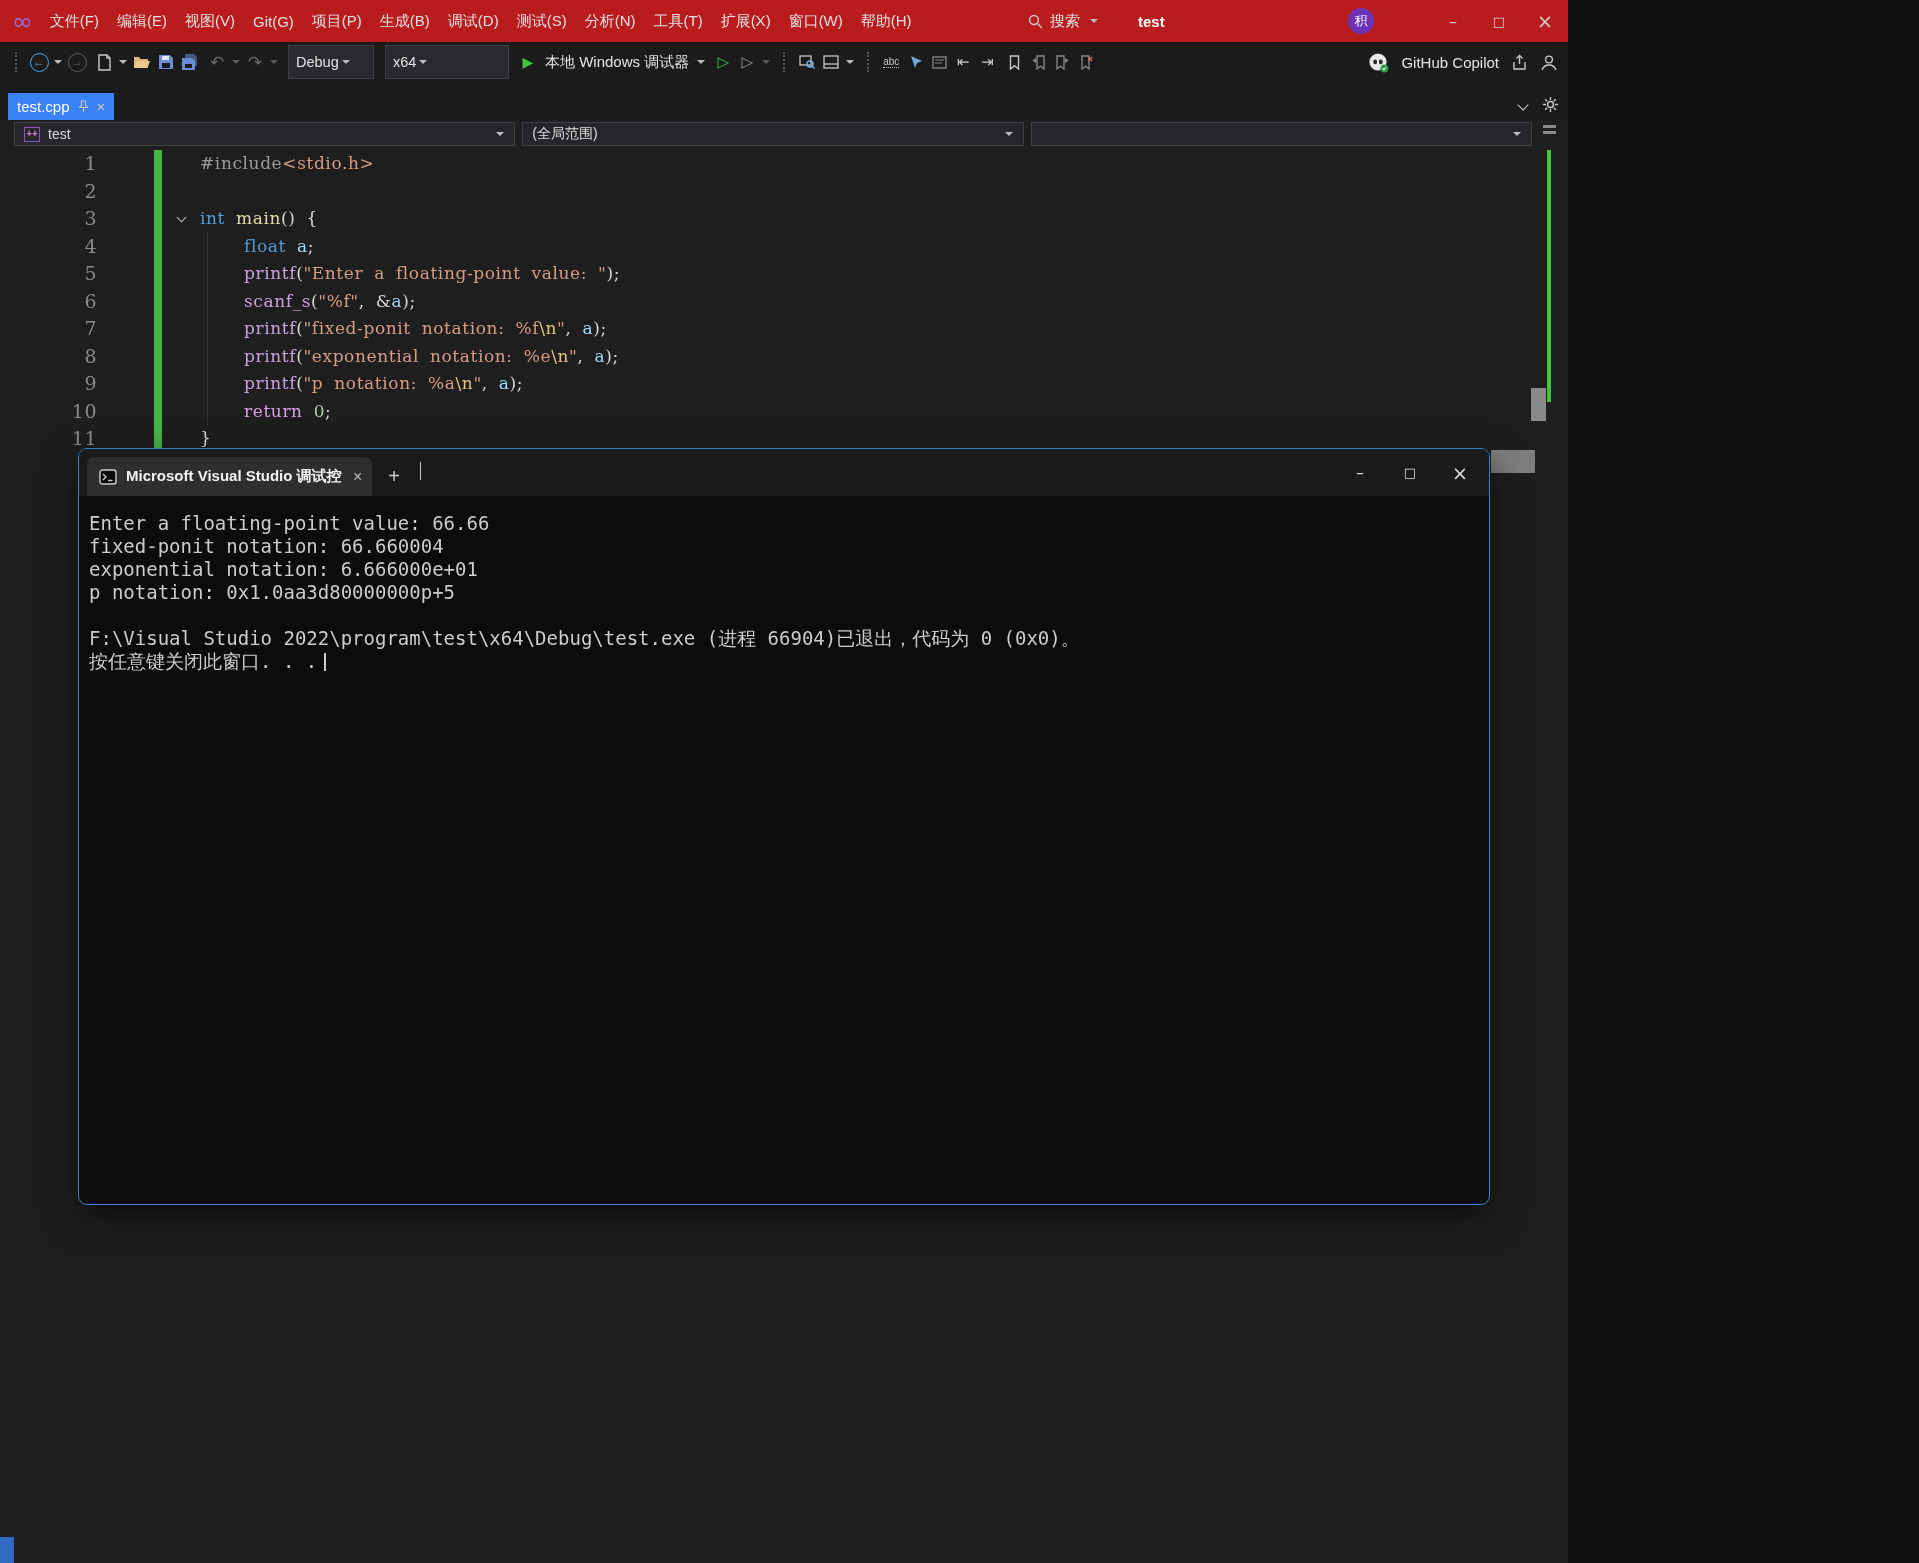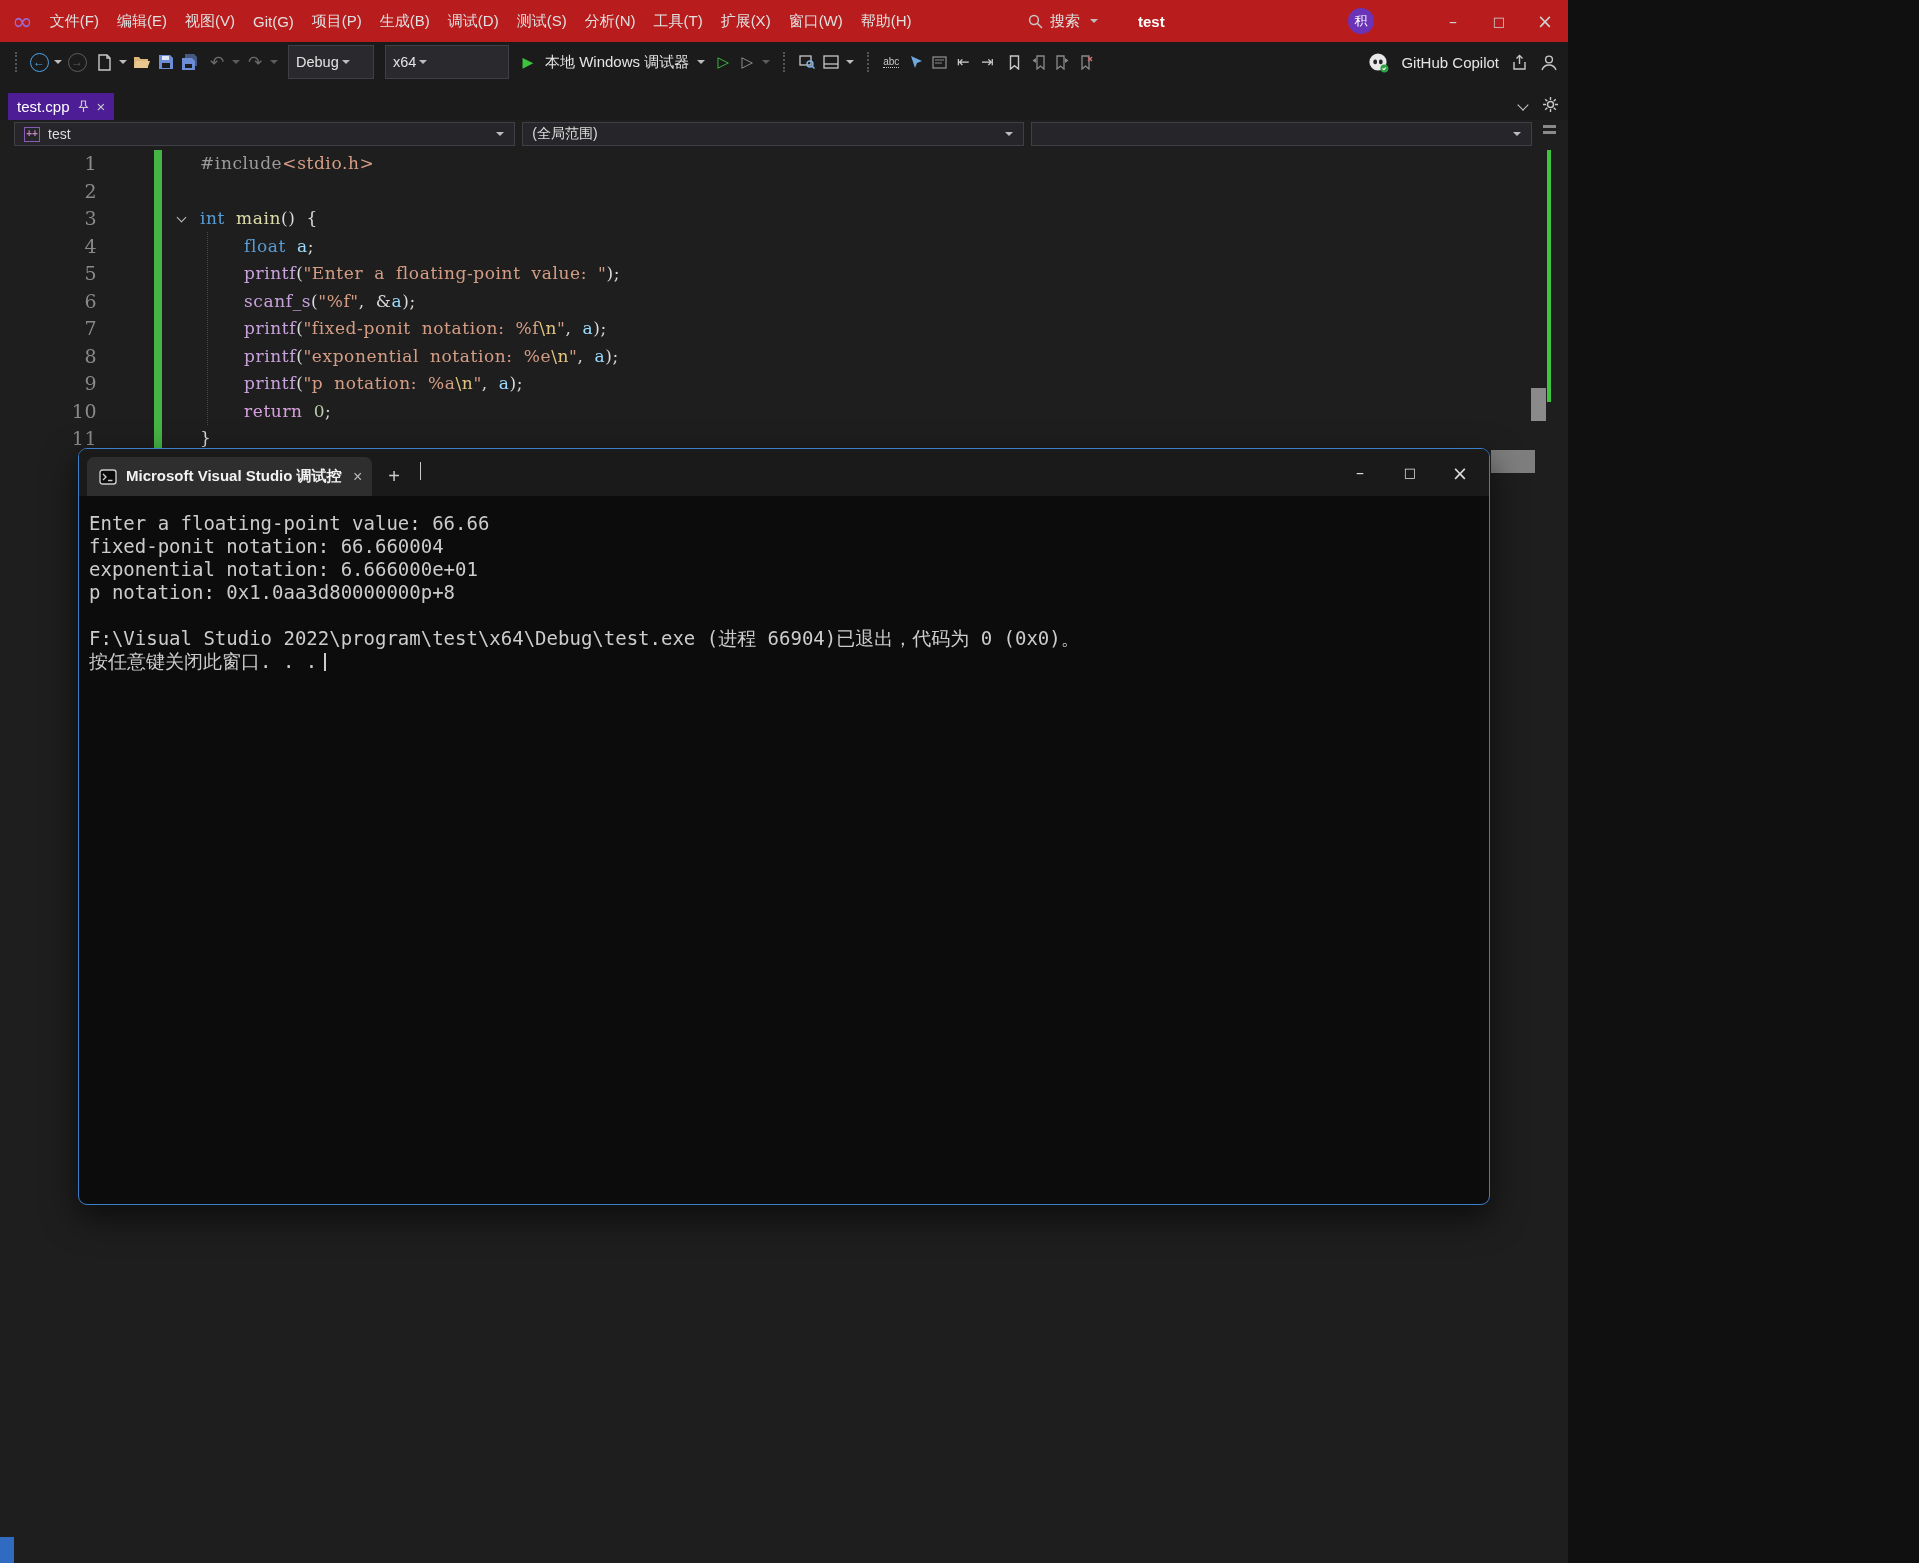--- a/index.html
+++ b/index.html
@@ -47,21 +47,21 @@
   .run-label{font-size:15px;color:#e4e4e4;margin:0 5px;white-space:nowrap}
   .g-indent-l::before{content:"⇤";font-size:15px}
   .g-indent-r::before{content:"⇥";font-size:15px}
   .g-abc::before{content:"abc";font-size:10px;border-bottom:1px dotted #c8c8c8}
   .toolbar-right{margin-left:auto;display:flex;align-items:center;gap:12px}
   .copilot-label{font-size:15px;color:#e4e4e4;white-space:nowrap}
 
   
   .chrome-band{position:absolute;left:0;top:82px;width:100%;height:38px;background:#1b1b1c}
   .tabrow{position:absolute;left:0;top:93px;width:100%;height:27px;display:flex;z-index:6}
-  .doc-tab{margin-left:8px;background:#4c1d95;color:#fff;display:flex;align-items:center;gap:8px;padding:0 9px;font-size:15px}
+  .doc-tab{margin-left:8px;background:#3b82f6;color:#fff;display:flex;align-items:center;gap:8px;padding:0 9px;font-size:15px}
   .tab-x{color:#c9c9c9;font-size:15px}
   .tab-x::before{content:"×"}
   .tabrow-right{position:absolute;right:10px;top:97px;display:flex;gap:16px;align-items:center;z-index:7}
   .chev{width:8px;height:8px;border-right:1.6px solid #c8c8c8;border-bottom:1.6px solid #c8c8c8;transform:rotate(45deg)}
 
   
   .navbar{position:absolute;left:0;top:120px;width:100%;height:28px;background:#1e1e1e;display:flex;align-items:center;gap:7px;padding:0 36px 0 14px;z-index:5}
   .nav-combo{flex:1;height:24px;border:1px solid #3f3f46;background:#26262a;display:flex;align-items:center;gap:8px;padding:0 9px;font-size:14px;color:#dcdcdc;position:relative}
   .nav-combo .cd{position:absolute;right:7px}
   .vcpp-icon{width:16px;height:15px;border:1px solid #8a5bb5;color:#c586c0;font-size:10px;font-weight:bold;display:flex;align-items:center;justify-content:center;line-height:1}
@@ -446,21 +446,21 @@
       <div class="console-controls">
         <div class="console-btn g-min"></div>
         <div class="console-btn g-max"></div>
         <div class="console-btn g-close"></div>
       </div>
     </div>
     <div class="console-body">
         <div class="con-line">Enter a floating-point value: 66.66</div>
         <div class="con-line">fixed-ponit notation: 66.660004</div>
         <div class="con-line">exponential notation: 6.666000e+01</div>
-        <div class="con-line">p notation: 0x1.0aa3d80000000p+8</div>
+        <div class="con-line">p notation: 0x1.0aa3d80000000p+5</div>
         <div class="con-line"></div>
         <div class="con-line">F:\Visual Studio 2022\program\test\x64\Debug\test.exe (进程 66904)已退出，代码为 0 (0x0)。</div>
         <div class="con-line">按任意键关闭此窗口. . .<span class="con-cursor"></span></div>
       </div>
   </div>
 
   <div class="status-corner"></div>
 </div>
 
 </body></html>

